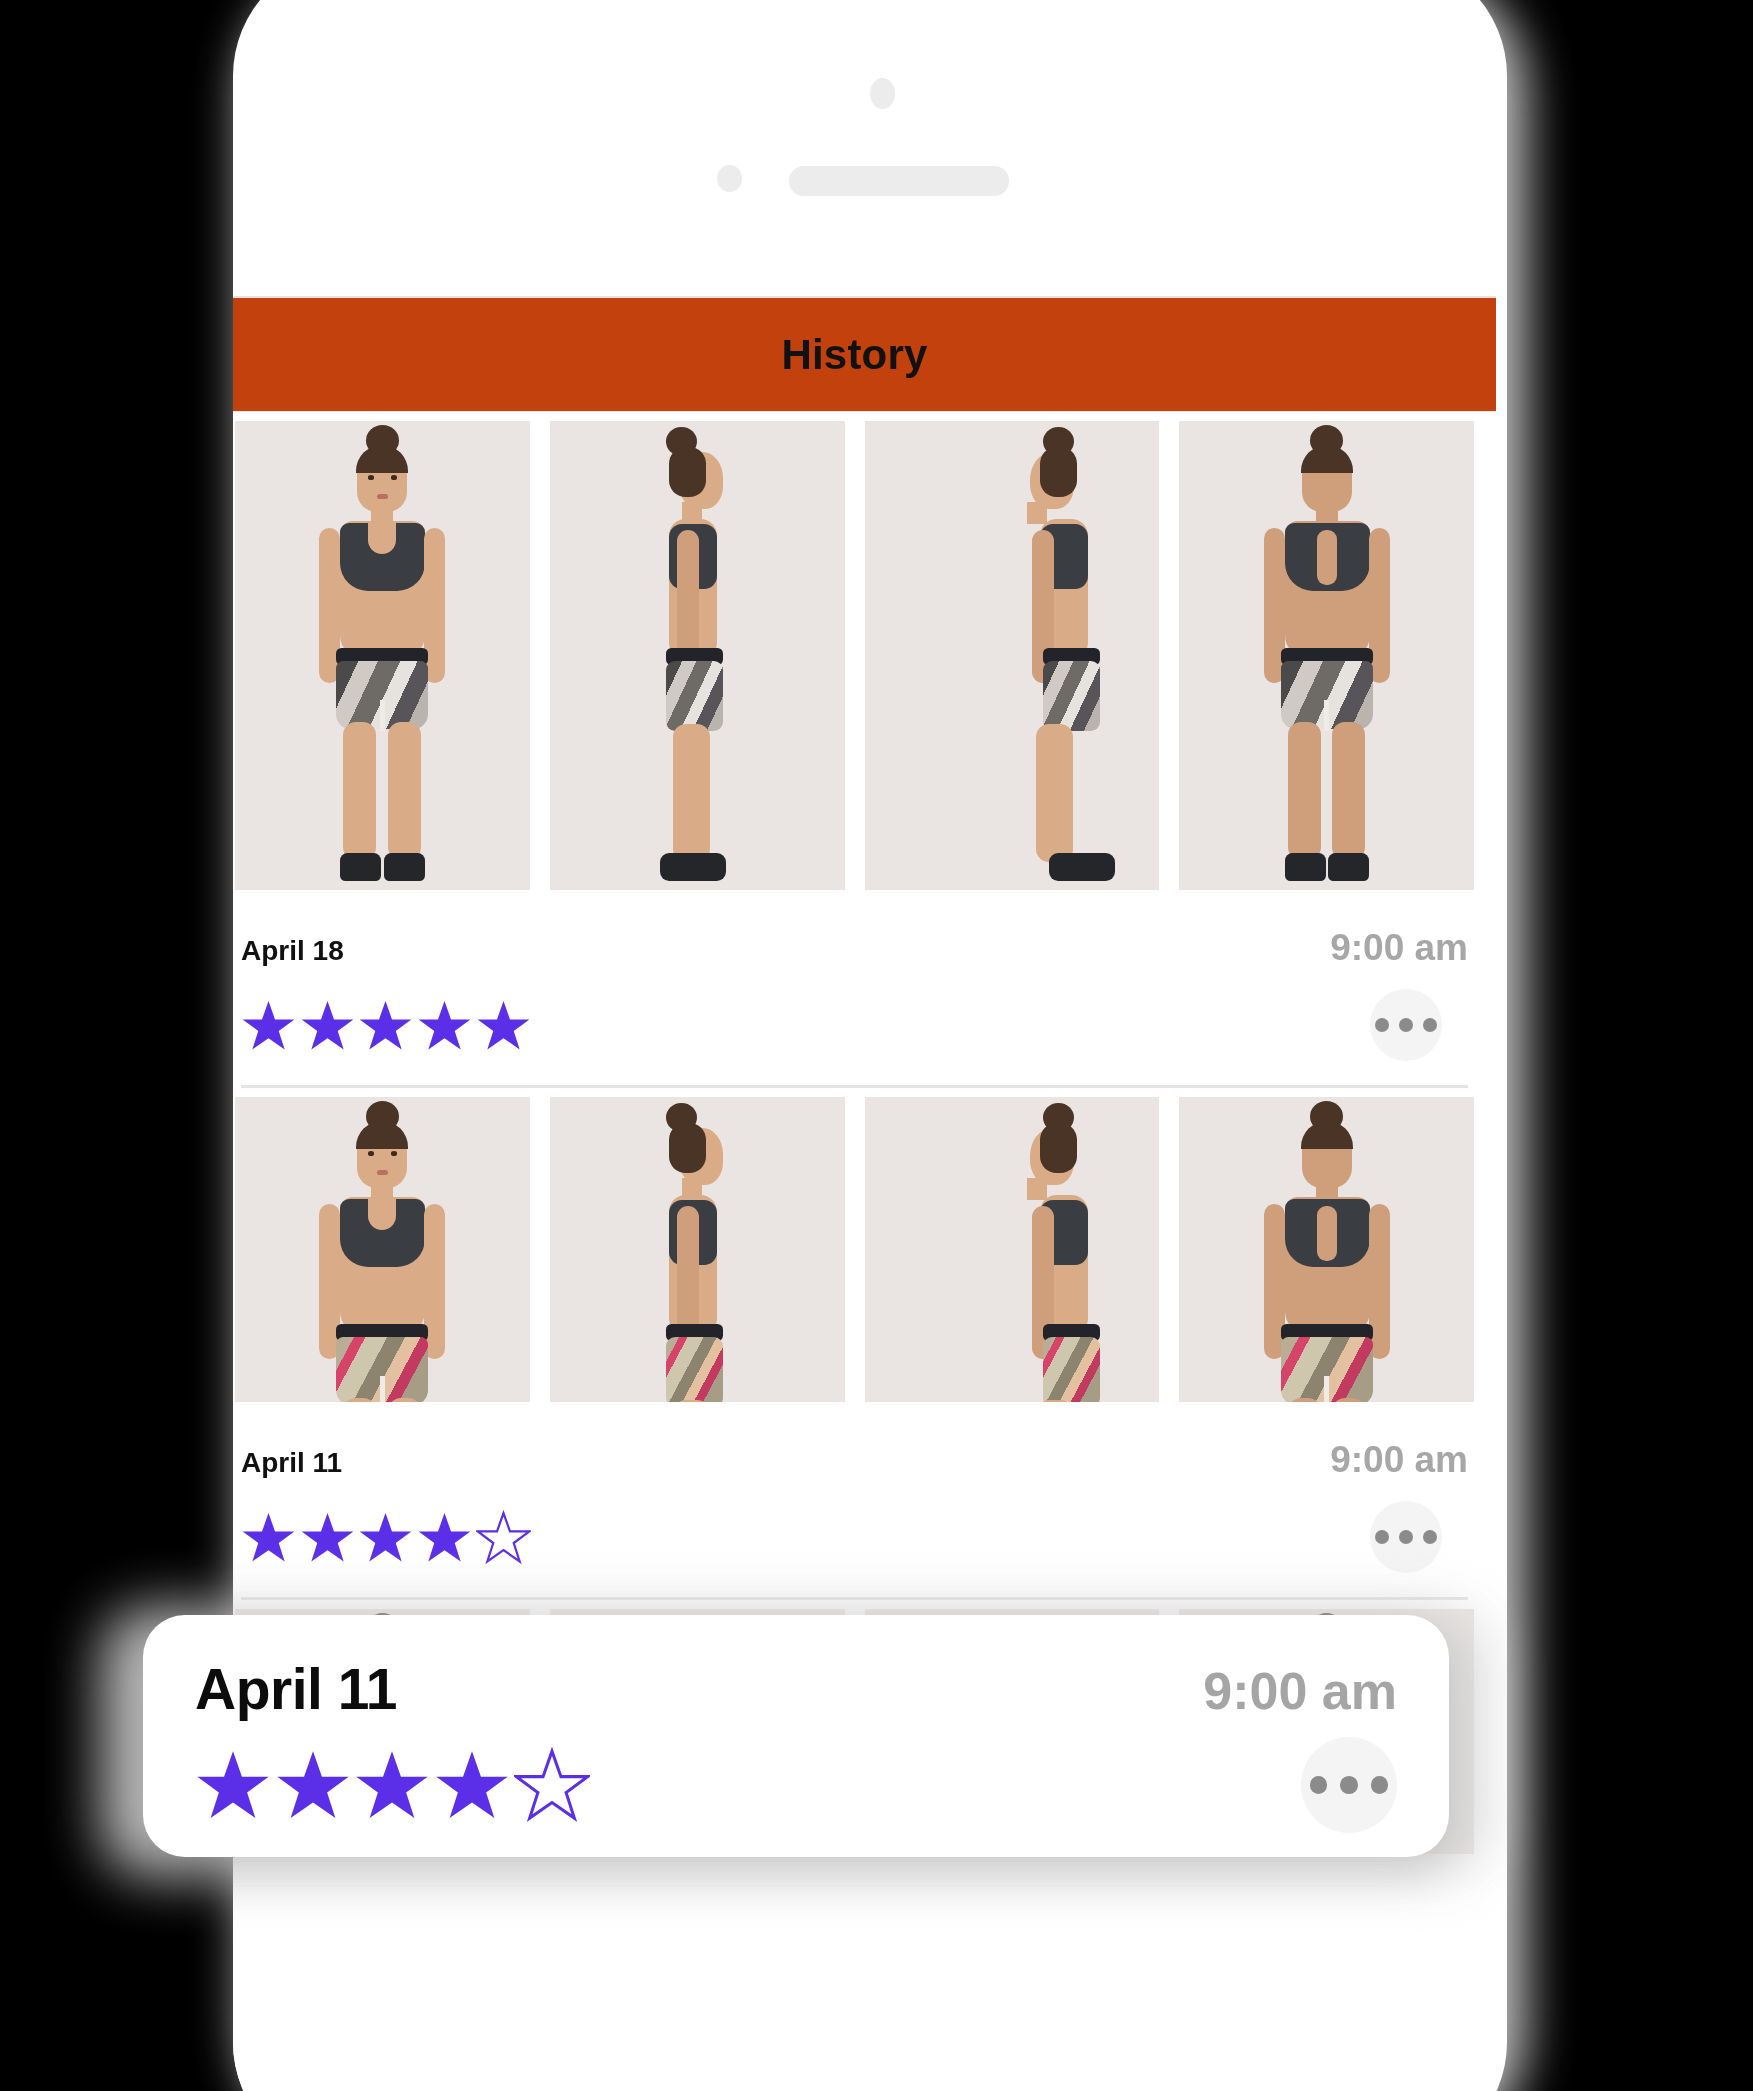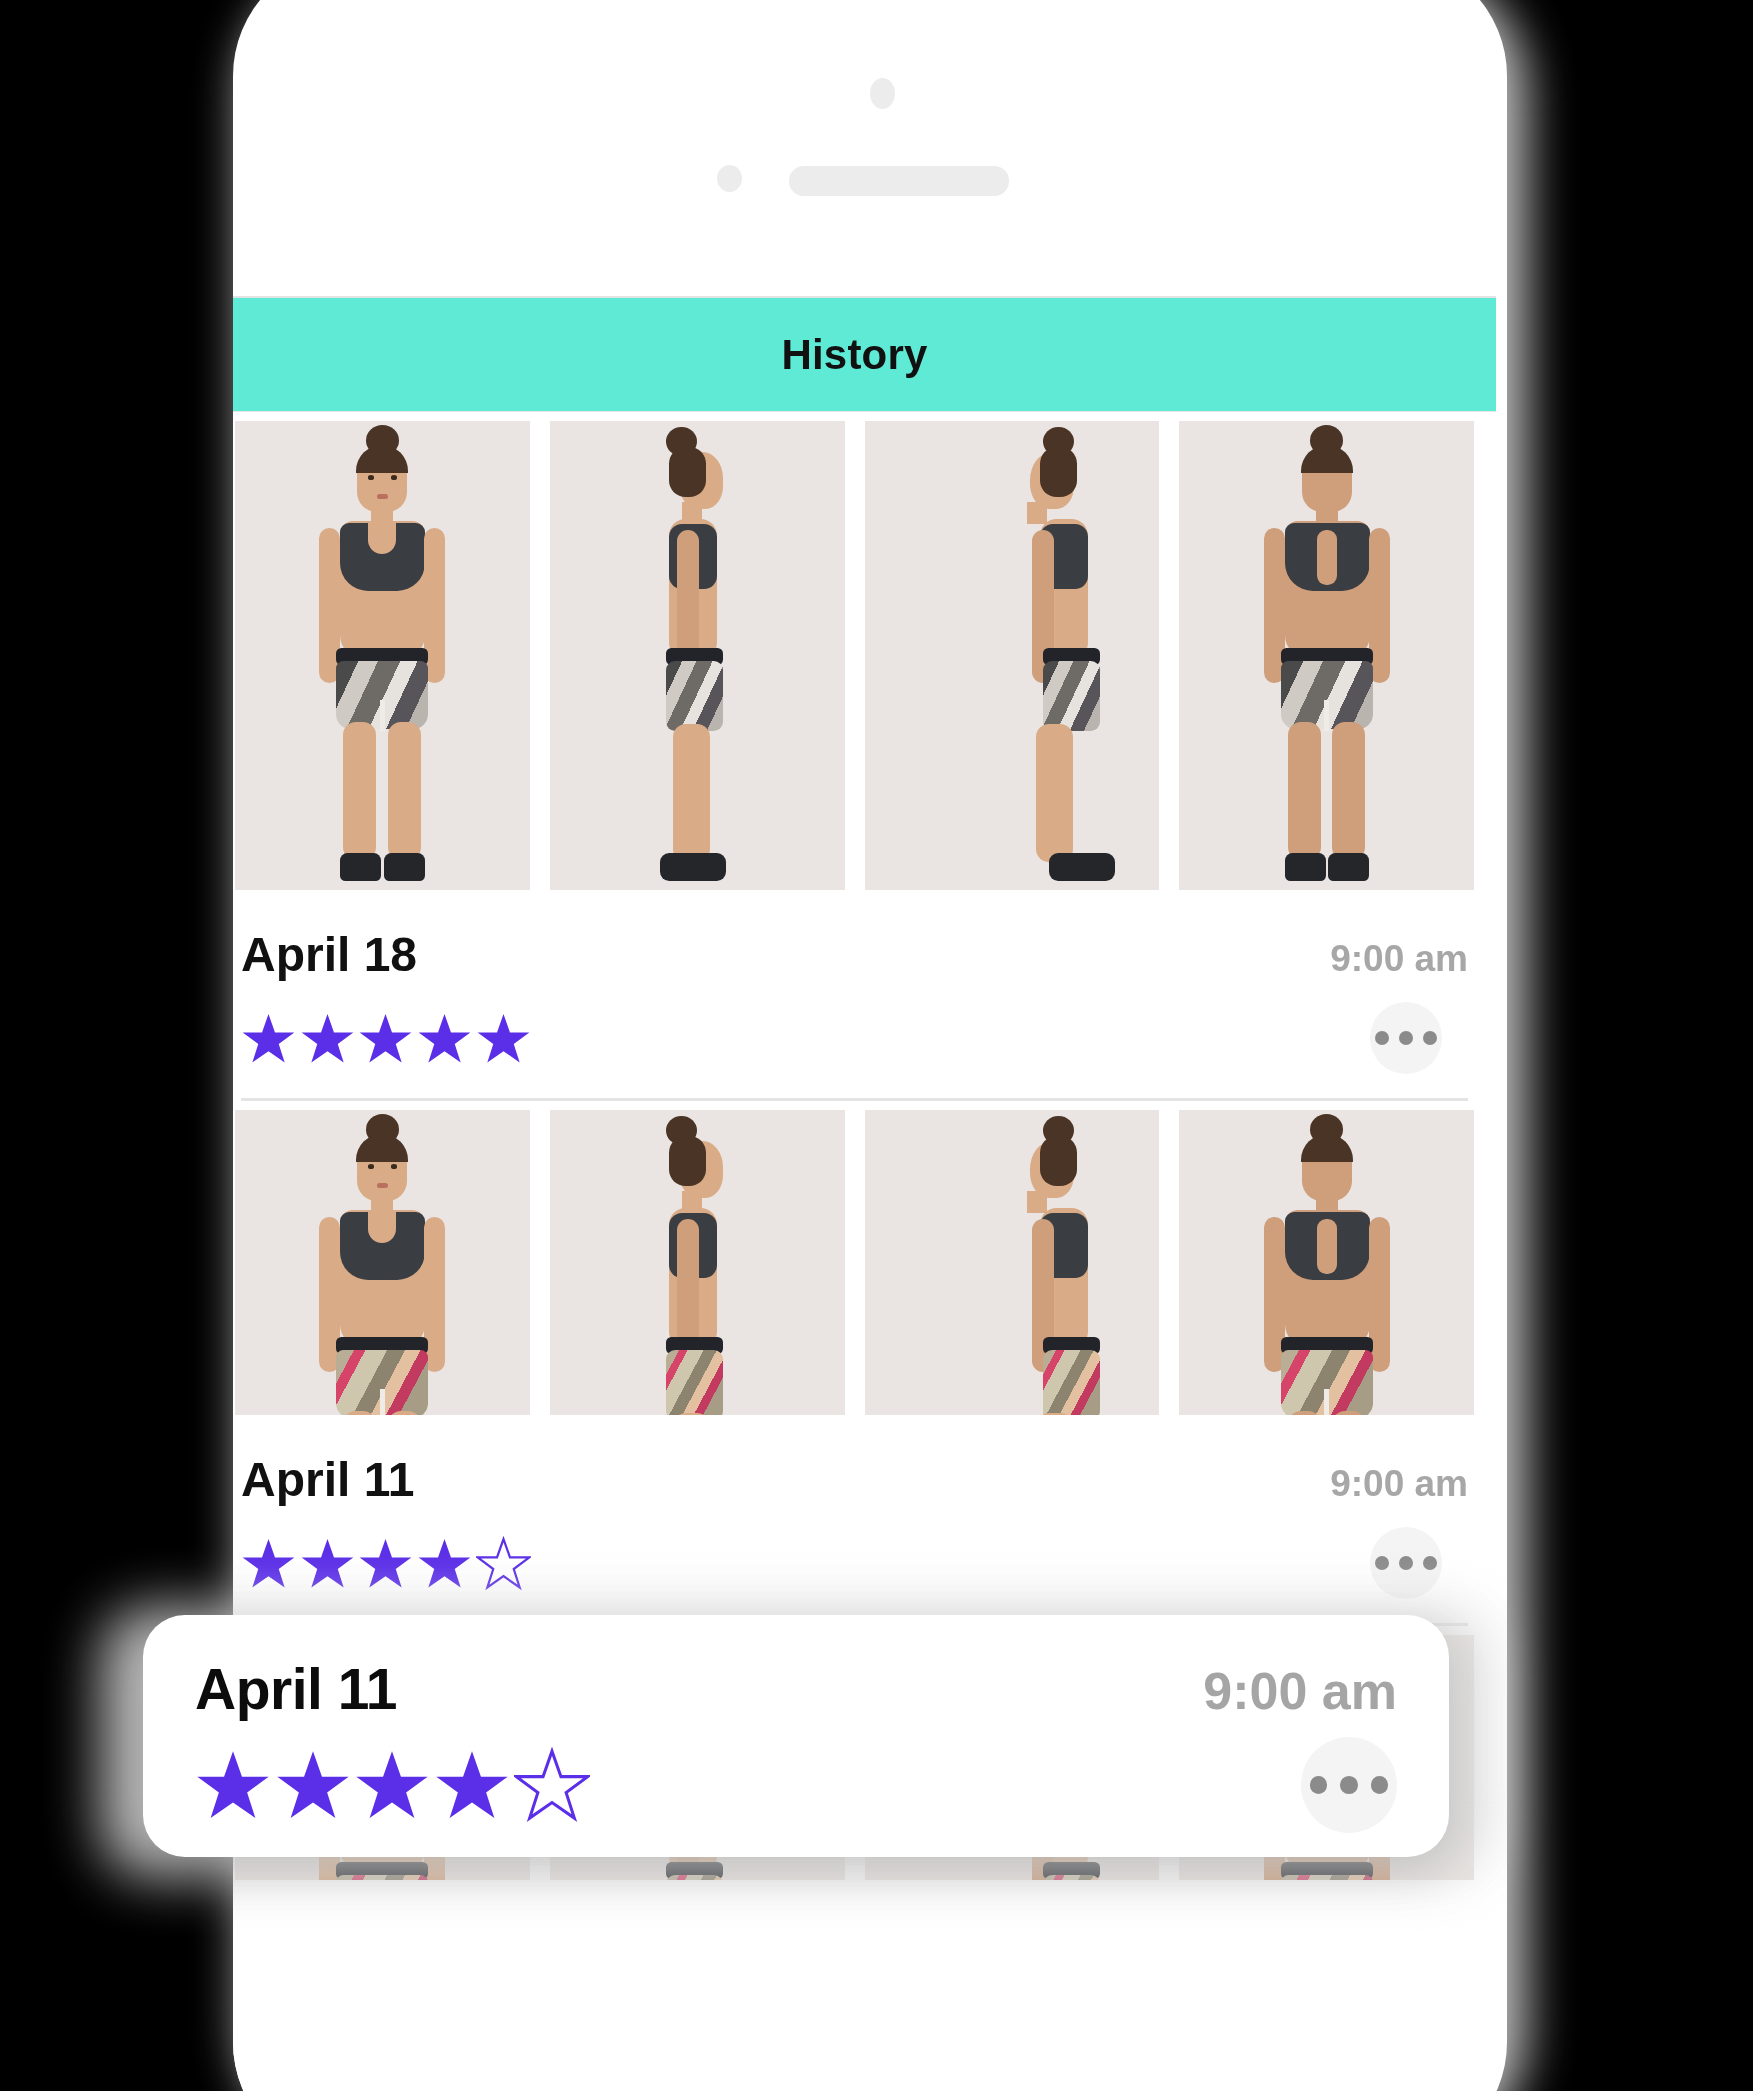--- a/index.html
+++ b/index.html
@@ -14,21 +14,21 @@
   
   .cam-dot{position:absolute;width:25px;height:31px;border-radius:50%;background:#ececec;}
   #front-camera{left:637px;top:122px;}
   #sensor-dot{left:484px;top:209px;width:25px;height:27px;}
   #speaker-grille{position:absolute;left:556px;top:210px;width:220px;height:29.5px;
      border-radius:14.8px;background:#ececec;}
 
   
   #screen{position:absolute;left:-20px;top:340px;width:1283px;height:1883px;
      background:#fff;overflow:hidden;}
-  #app-header{height:113px;background:#5eead4;border-top:2.8px solid #e3e3e3;
+  #app-header{height:113px;background:#c2410c;border-top:2.8px solid #e3e3e3;
      border-bottom:1.8px solid #e7e7e7;display:flex;align-items:center;justify-content:center;text-align:center;}
   #app-header .title{font-size:42px;font-weight:bold;color:#111;letter-spacing:0.2px;}
 
   
   .photo-row{display:flex;gap:20px;padding:0 22px;margin-top:9.2px;}
   .photo{flex:1;height:469px;background:#eae5e2;position:relative;overflow:hidden;}
   .photo.short{height:305px;}
   .photo.clip{height:245px;}
 
   
@@ -44,21 +44,21 @@
   .sh-camo{background:
       linear-gradient(115deg,#4a4a4a 0 18%,#cfcac4 18% 34%,#6e6a66 34% 52%,#e6e3df 52% 66%,#57545a 66% 82%,#b9b4ae 82% 100%);}
   .sh-floral{background:
       linear-gradient(118deg,#b9ad96 0 14%,#d6446a 14% 23%,#cfc6ae 23% 40%,#8d8470 40% 54%,#e3c0a0 54% 66%,#c23a60 66% 76%,#a79d86 76% 100%);}
   .waist-dark{background:#22242a;}
 
   
   .meta{padding:0 28px;}
   .meta-top{display:flex;align-items:baseline;justify-content:space-between;
      padding-top:37px;}
-  .meta-date{font-size:48px;font-weight:bold;color:#111;}
+  .meta-date{font-size:28px;font-weight:bold;color:#111;}
   .meta-time{font-size:37px;font-weight:bold;color:#a7a7a7;}
   .meta-bottom{display:flex;align-items:center;justify-content:space-between;
      padding-top:20px;padding-bottom:24px;}
   .stars{display:flex;gap:3.7px;}
   .more-btn{width:72px;height:72px;border-radius:50%;background:#f4f4f4;
      display:flex;align-items:center;justify-content:center;gap:10px;margin-right:26px;}
   .more-btn i{display:block;width:14px;height:14px;border-radius:50%;background:#8b8b8b;}
   .divider{height:2.8px;background:#e4e4e4;margin:0 28px;}
 
   

